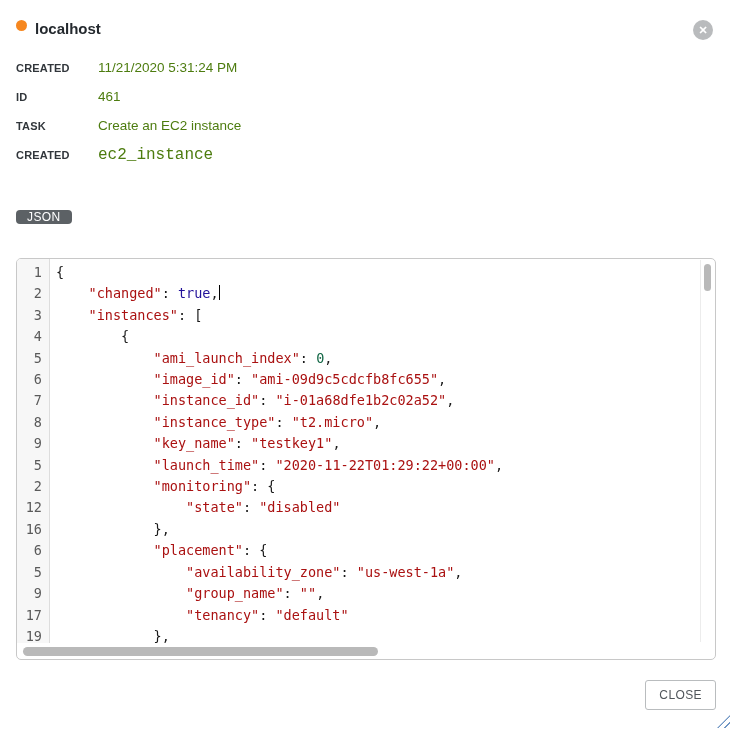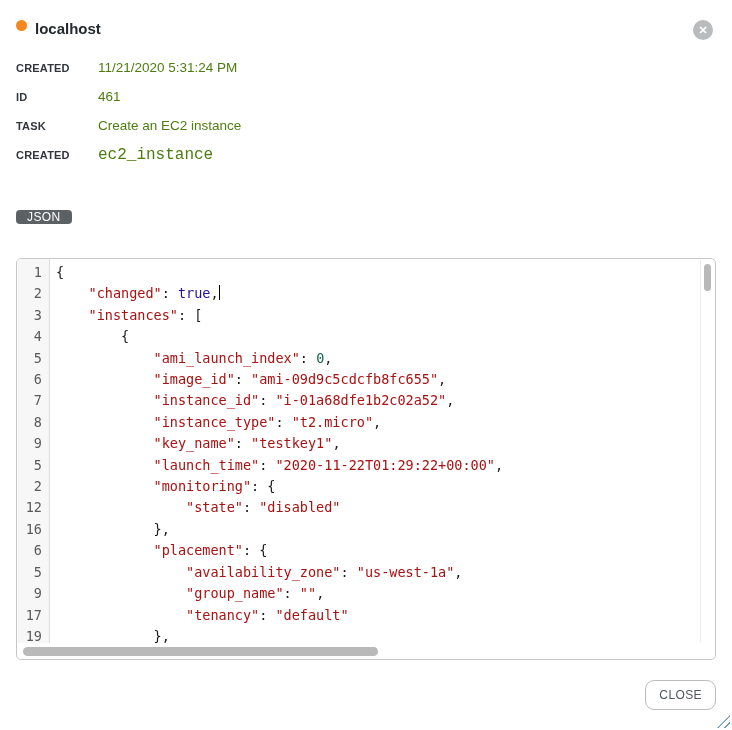--- a/index.html
+++ b/index.html
@@ -56,21 +56,21 @@
   .caret{display:inline-block;width:1px;height:15px;background:#000;vertical-align:-2px;}
 
   .vscroll{position:absolute;top:1px;right:1px;bottom:17px;width:13px;border-left:1px solid #ececec;}
   .vscroll .thumb{position:absolute;top:4px;left:3px;width:7px;height:27px;background:var(--thumb);border-radius:4px;}
   .hscroll{position:absolute;left:1px;right:15px;bottom:1px;height:14px;}
   .hscroll .thumb{position:absolute;left:5px;top:3px;width:52%;height:9px;background:var(--thumb);border-radius:5px;}
 
   
   .close-footer-btn{
     position:absolute;right:16px;bottom:20px;background:#fff;color:#50565b;
-    border:1px solid #b9bcbe;border-radius:9px;padding:7px 13px;font-size:12px;
+    border:1px solid #b9bcbe;border-radius:3px;padding:7px 13px;font-size:12px;
     letter-spacing:.4px;font-family:"Liberation Sans",sans-serif;cursor:pointer;
   }
 
   
   .resize-grip{
     position:absolute;right:2px;bottom:2px;width:13px;height:13px;
     background:repeating-linear-gradient(135deg,#7096c4 0 1.5px,transparent 1.5px 4.5px);
     clip-path:polygon(100% 0,100% 100%,0 100%);
   }
 </style>

